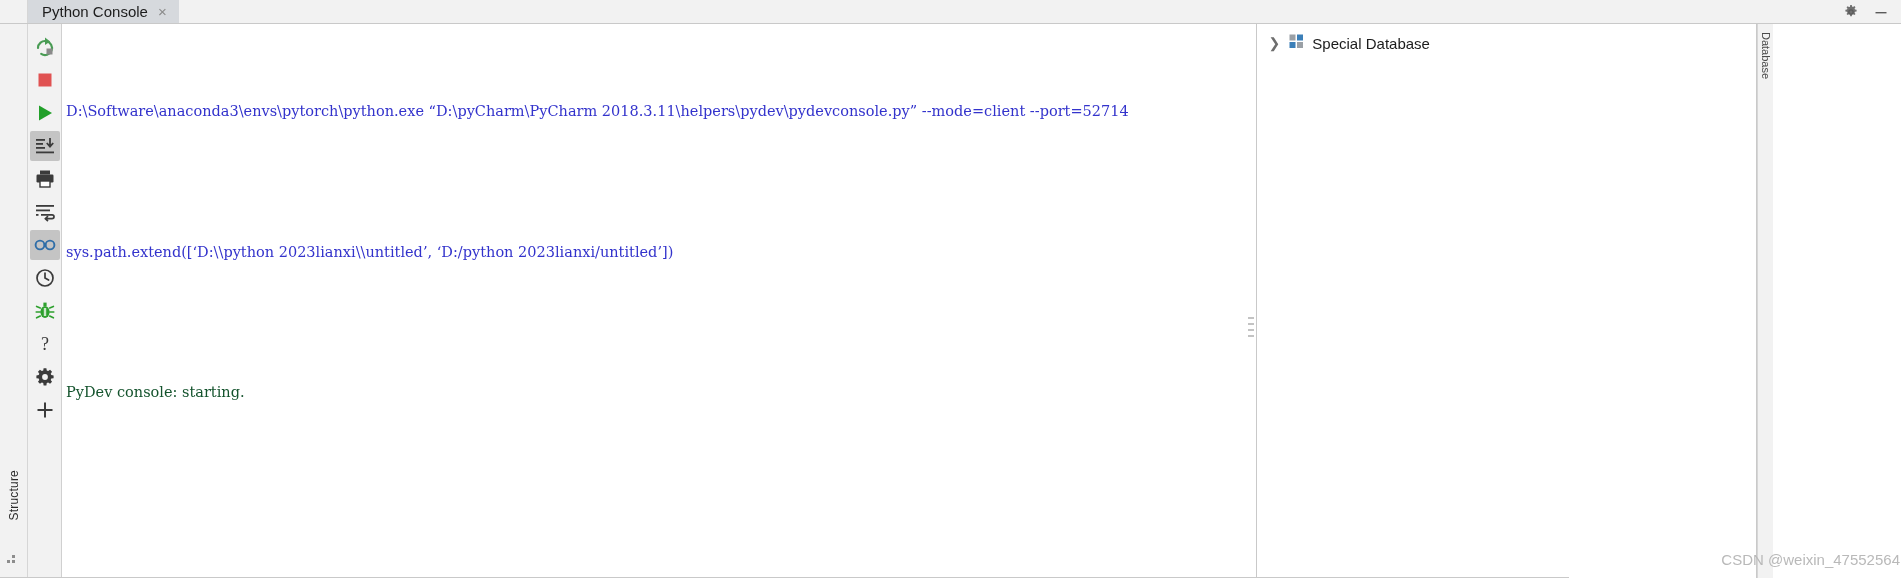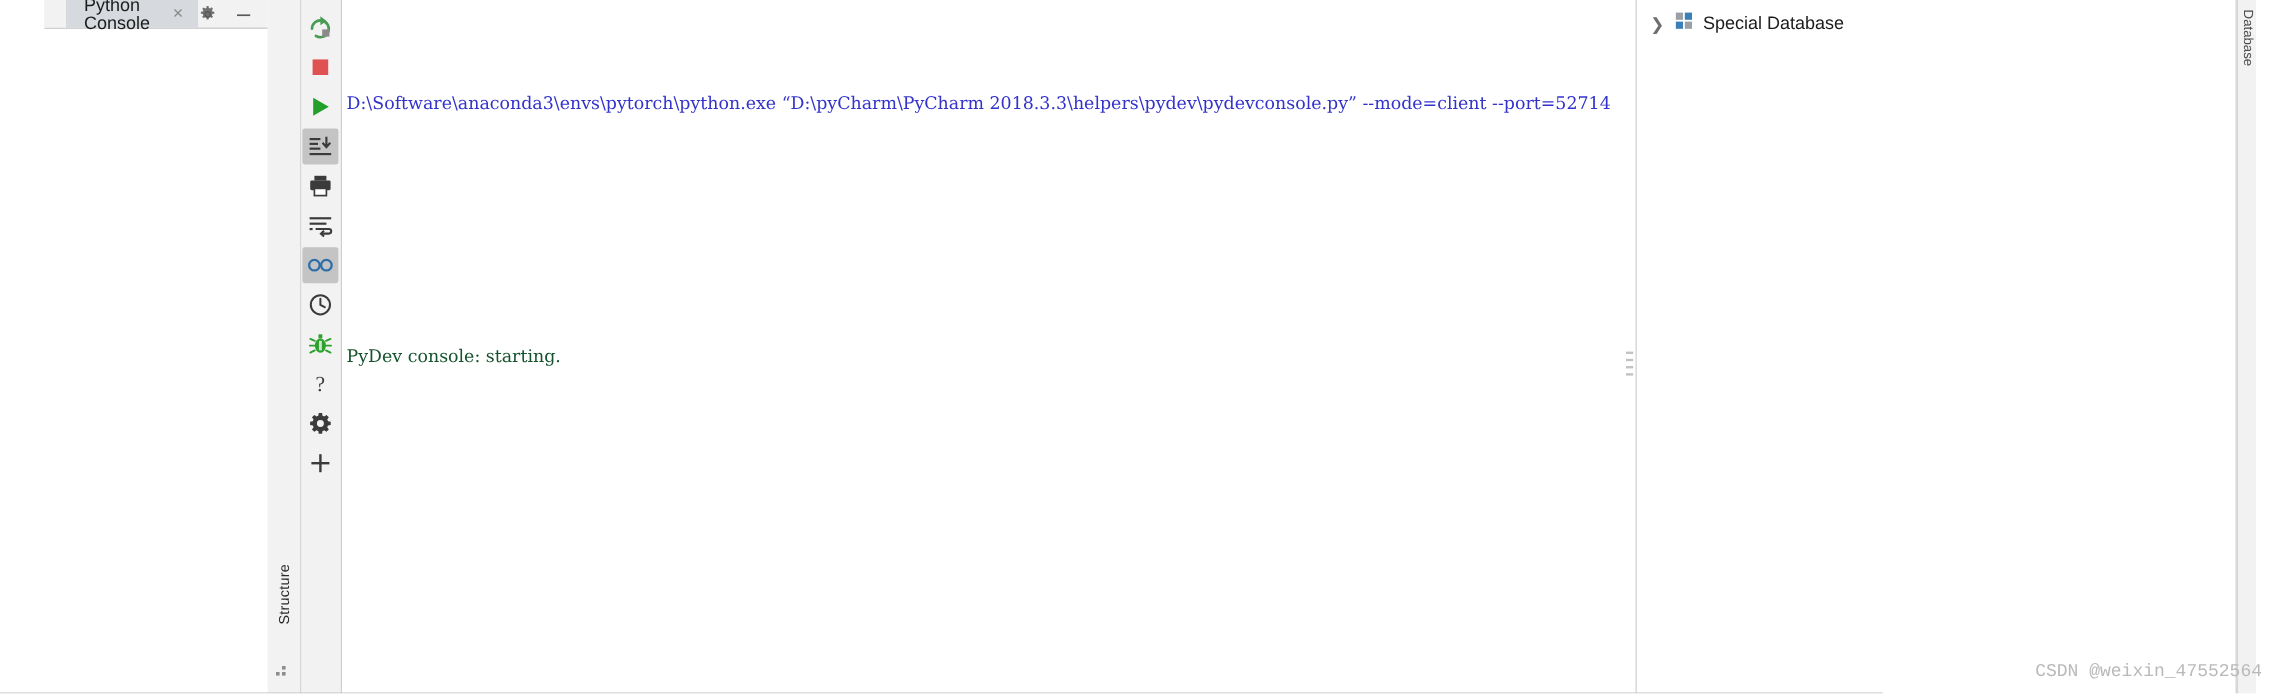--- a/index.html
+++ b/index.html
@@ -8,22 +8,21 @@
     width: 1901px; height: 578px;
     overflow: hidden;
     background: #ffffff;
     font-family: "Liberation Sans", sans-serif;
   }
   #app {
     position: relative;
     width: 1901px; height: 578px;
     background: #ffffff;
     display: flex;
-    flex-direction: row;
-    padding-left: 37px;
+    flex-direction: column;
   }
 
   
   .tabbar {
     position: relative;
     height: 24px;
     background: #f2f2f2;
     border-bottom: 1px solid #c9c9c9;
     display: flex;
     align-items: stretch;
@@ -198,25 +197,25 @@
 
   
   .outer-right {
     flex: 1 1 auto;
     background: #ffffff;
   }
 
   
   .watermark {
     position: absolute;
-    right: 16px;
+    right: 1px;
     bottom: 10px;
     font-size: 15px;
     color: #b9b9b9;
-    font-family: Liberation Mono, monospace;
+    font-family: Liberation Sans, sans-serif;
     user-select: none;
     white-space: nowrap;
   }
   .bottom-edge {
     position: absolute;
     left: 0; bottom: 0;
     width: 1569px; height: 1px;
     background: #c9c9c9;
   }
 </style>
@@ -359,22 +358,23 @@
         <svg width="22" height="22" viewBox="0 0 22 22" aria-hidden="true">
           <rect x="10" y="3.5" width="2" height="15" fill="#3b3b3b"></rect>
           <rect x="3.5" y="10" width="15" height="2" fill="#3b3b3b"></rect>
         </svg>
       </div>
     </div>
 
     <div class="console">
       <div class="console-inner">
 
-        <div class="ln c-cmd">D:\Software\anaconda3\envs\pytorch\python.exe “D:\pyCharm\PyCharm 2018.3.3\helpers\pydev\pydevconsole.py” --mode=client --port=52714</div>
+        <div class="ln c-cmd">D:\Software\anaconda3\envs\pytorch\python.exe “D:\pyCharm\PyCharm 2018.3.11\helpers\pydev\pydevconsole.py” --mode=client --port=52714</div>
         <div class="ln">&nbsp;</div>
+        <div class="ln c-cmd">sys.path.extend([‘D:\\python 2023lianxi\\untitled’, ‘D:/python 2023lianxi/untitled’])</div>
         <div class="ln">&nbsp;</div>
         <div class="ln c-out">PyDev console: starting.</div>
         <div class="ln">&nbsp;</div>
         
 
         
 
         
 
         

